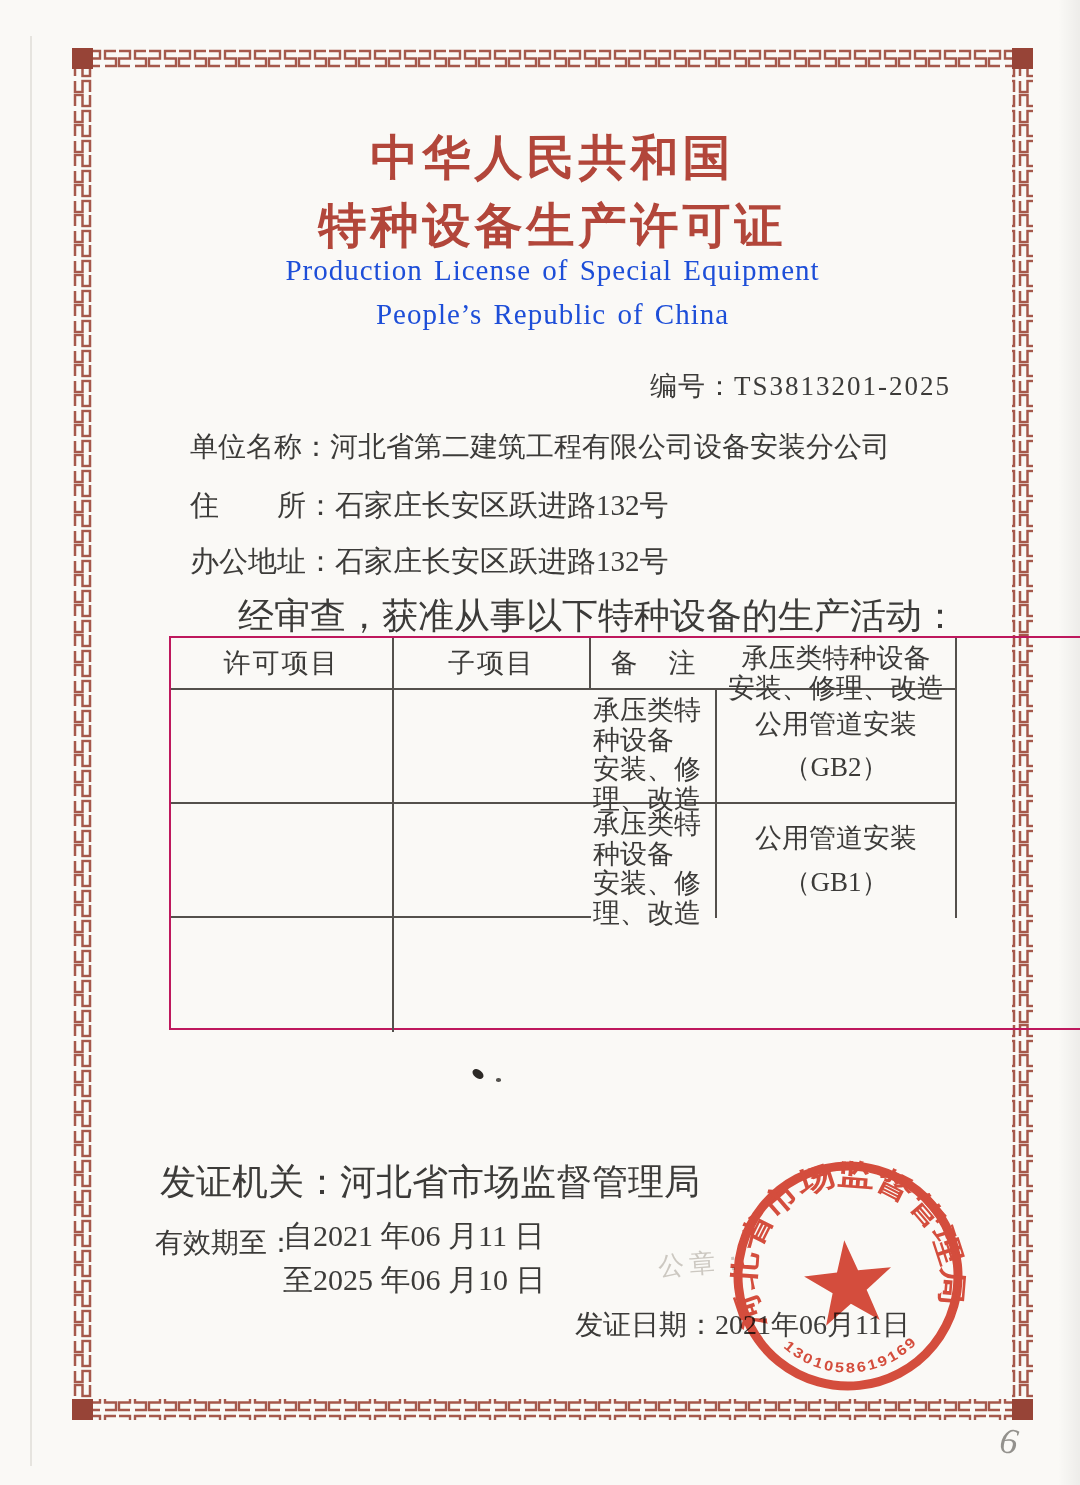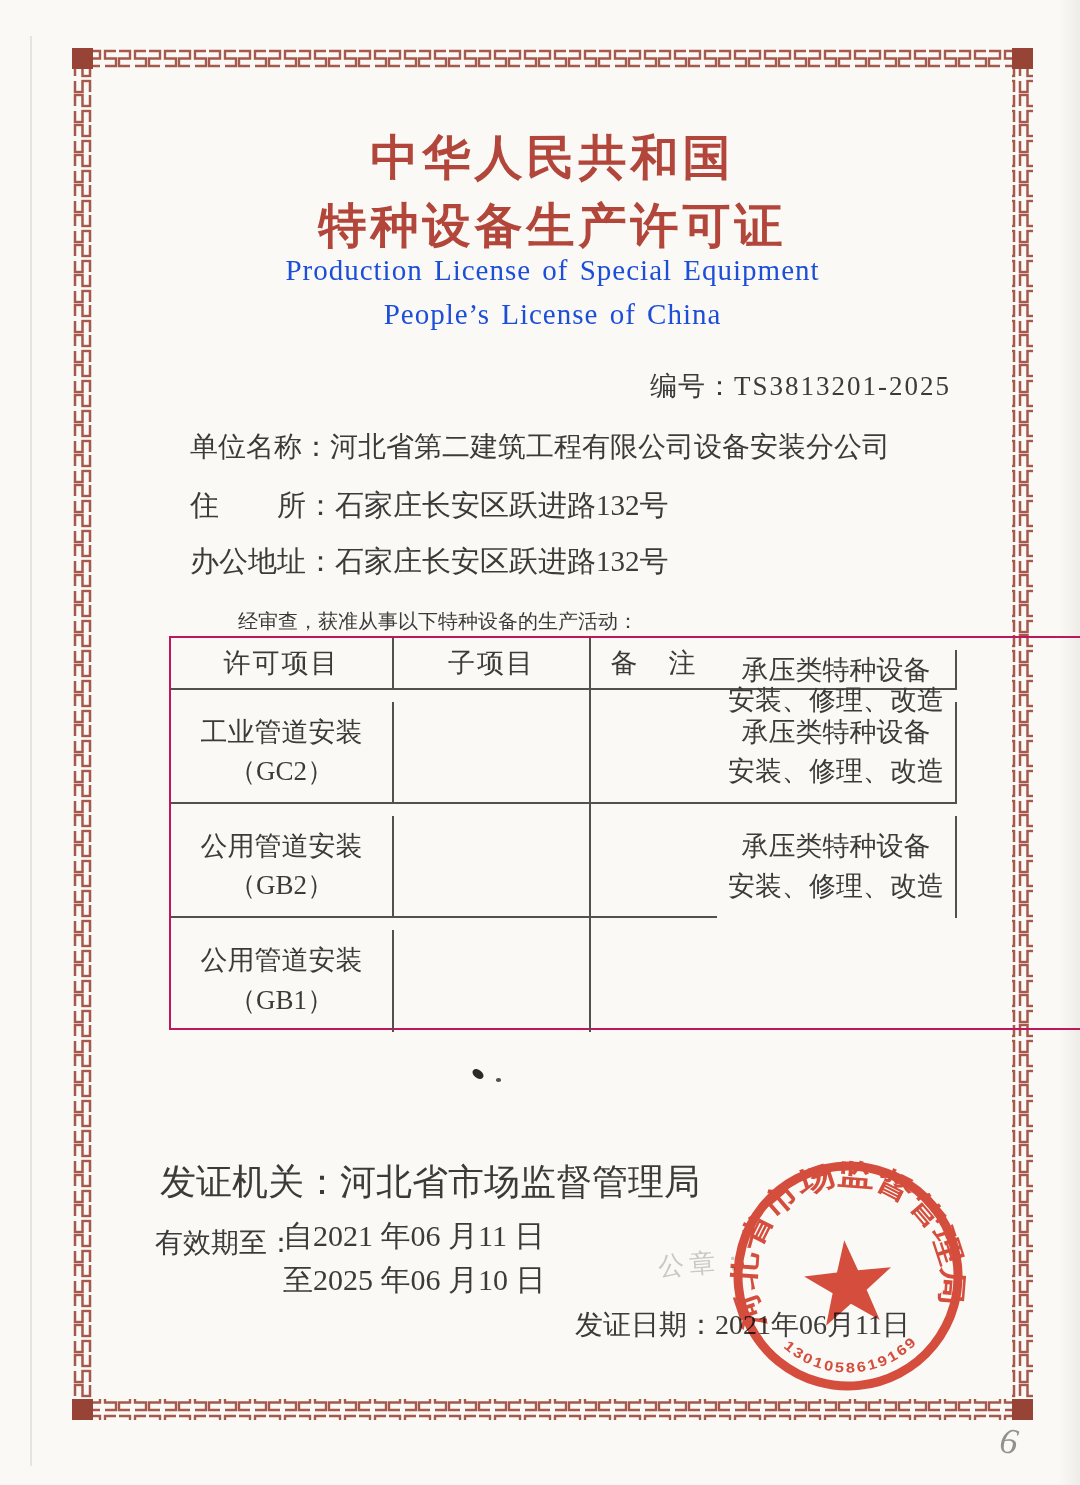--- a/index.html
+++ b/index.html
@@ -18,31 +18,31 @@
   .title-en { font-size:29px; letter-spacing:1px; word-spacing:3px; color:#1d4ed8; }
   #titleEn1 { top:254px; }
   #titleEn2 { top:298px; }
 
   .line { position:absolute; font-size:29px; white-space:nowrap; }
   #licenseNo { left:650px; top:368px; font-size:27px; letter-spacing:1px; }
   #licenseNo .val { letter-spacing:2px;font-family:Liberation Serif, serif; }
   #companyLine { left:190px; top:428px; font-size:28px; }
   #addressLine { left:190px; top:486px; }
   #officeLine  { left:190px; top:542px; }
-  #approvalLine{ left:238px; top:592px; font-size:20px;margin-top:16px; }
+  #approvalLine{ left:238px; top:592px; font-size:36px; }
 
   .cert-table { position:absolute; left:169px; top:636px; width:918px; height:394px;
       display:grid; grid-template-columns:223px 197px 126px 240px; grid-template-rows:52px 114px 114px 114px;
       border:2px solid #be185d; background:transparent; font-size:27px; }
   .cert-table > div { border-right:2px solid #54504c; border-bottom:2px solid #54504c;
       display:flex; flex-direction:column; align-items:center; justify-content:center; }
   .cert-table > div.no-r { border-right:none; }
   .cert-table > div.no-b { border-bottom:none; }
   .cert-table .th { letter-spacing:2px; }
-  .cert-table .two-line { justify-content:space-evenly; padding:6px 2px;margin-top:12px; }
+  .cert-table .two-line { justify-content:space-evenly; padding:6px 2px; }
   .cert-table .two-line span { display:block; line-height:1.1; }
 
   .ink-dot { position:absolute; background:#2c2926; border-radius:45%; }
   #inkDot1 { left:472px; top:1070px; width:12px; height:8px; transform:rotate(38deg); }
   #inkDot2 { left:496px; top:1078px; width:5px; height:4px; opacity:.8; }
 
   #issuerLine { left:160px; top:1158px; font-size:36px; }
   #validityLabel { left:155px; top:1224px; font-size:28px; }
   #validityFrom { left:283px; top:1216px; font-size:30px; }
   #validityTo   { left:283px; top:1260px; font-size:30px; }
@@ -82,21 +82,21 @@
     <rect x="940" y="0" width="21" height="1372" fill="url(#mv)"></rect>
     <rect x="0" y="0" width="21" height="21" fill="#974437"></rect>
     <rect x="940" y="0" width="21" height="21" fill="#974437"></rect>
     <rect x="0" y="1351" width="21" height="21" fill="#974437"></rect>
     <rect x="940" y="1351" width="21" height="21" fill="#974437"></rect>
   </svg>
 
   <div id="title2" class="title-band title-cn">特种设备生产许可证</div>
   <div id="title1" class="title-band title-cn">中华人民共和国</div>
   <div id="titleEn1" class="title-band title-en">Production License of Special Equipment</div>
-  <div id="titleEn2" class="title-band title-en">People’s License of China</div>
+  <div id="titleEn2" class="title-band title-en">People’s Republic of China</div>
 
   <div id="licenseNo" class="line">
     <span>编号：</span><span class="val">TS3813201-2025</span>
   </div>
 
   <div id="companyLine" class="line">
     <span>单位名称：</span><span>河北省第二建筑工程有限公司设备安装分公司</span>
   </div>
   <div id="addressLine" class="line">
     <span>住　　所：</span><span>石家庄长安区跃进路132号</span>
@@ -107,24 +107,20 @@
   <div id="approvalLine" class="line">经审查，获准从事以下特种设备的生产活动：</div>
 
   <div class="cert-table">
     <div class="th">许可项目</div>
     <div class="th">子项目</div>
     <div class="th no-r">备　注</div>
 
     <div class="two-line">
       <span>承压类特种设备</span>
       <span>安装、修理、改造</span>
-    </div>
-    <div class="two-line">
-      <span>工业管道安装</span>
-      <span>（GC2）</span>
     </div>
     <div></div>
     <div class="no-r"></div>
 
     <div class="two-line">
       <span>承压类特种设备</span>
       <span>安装、修理、改造</span>
     </div>
     <div class="two-line">
       <span>公用管道安装</span>

